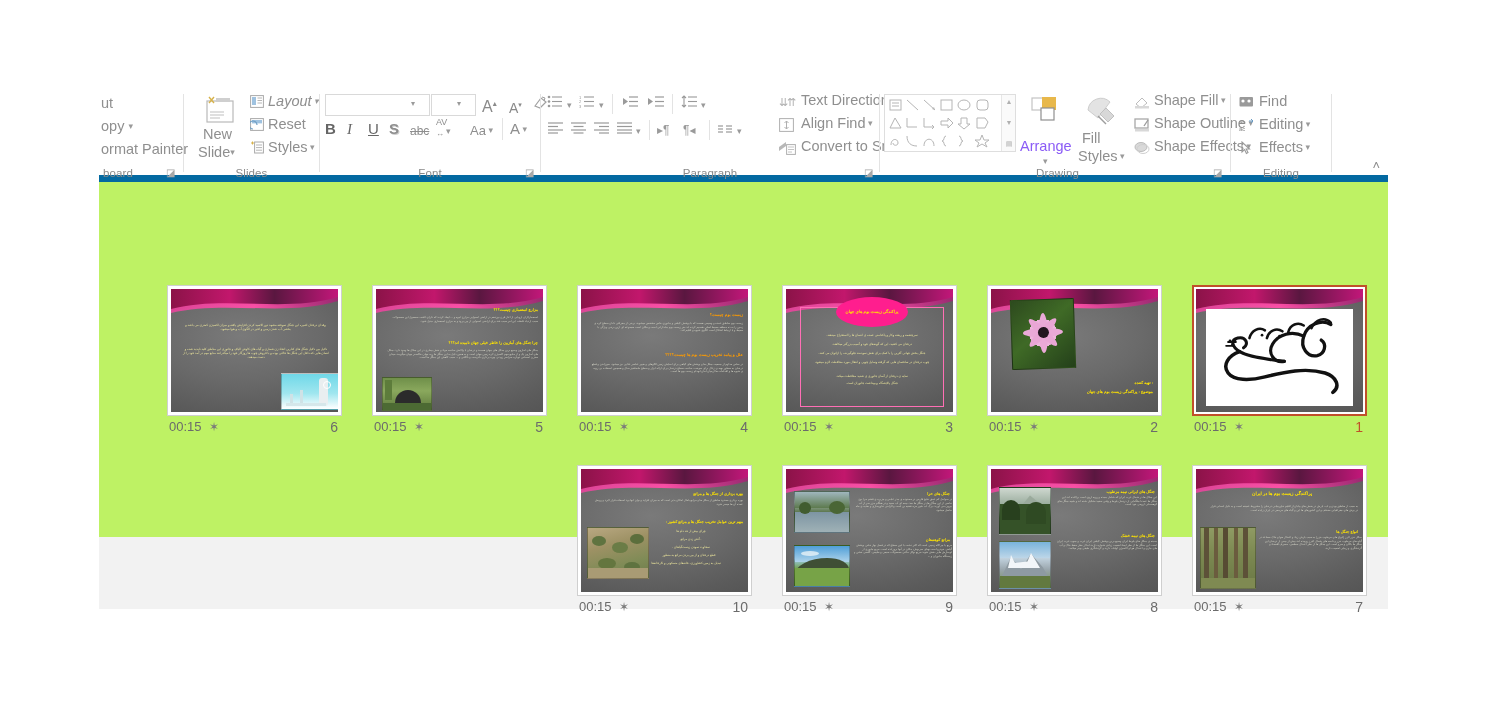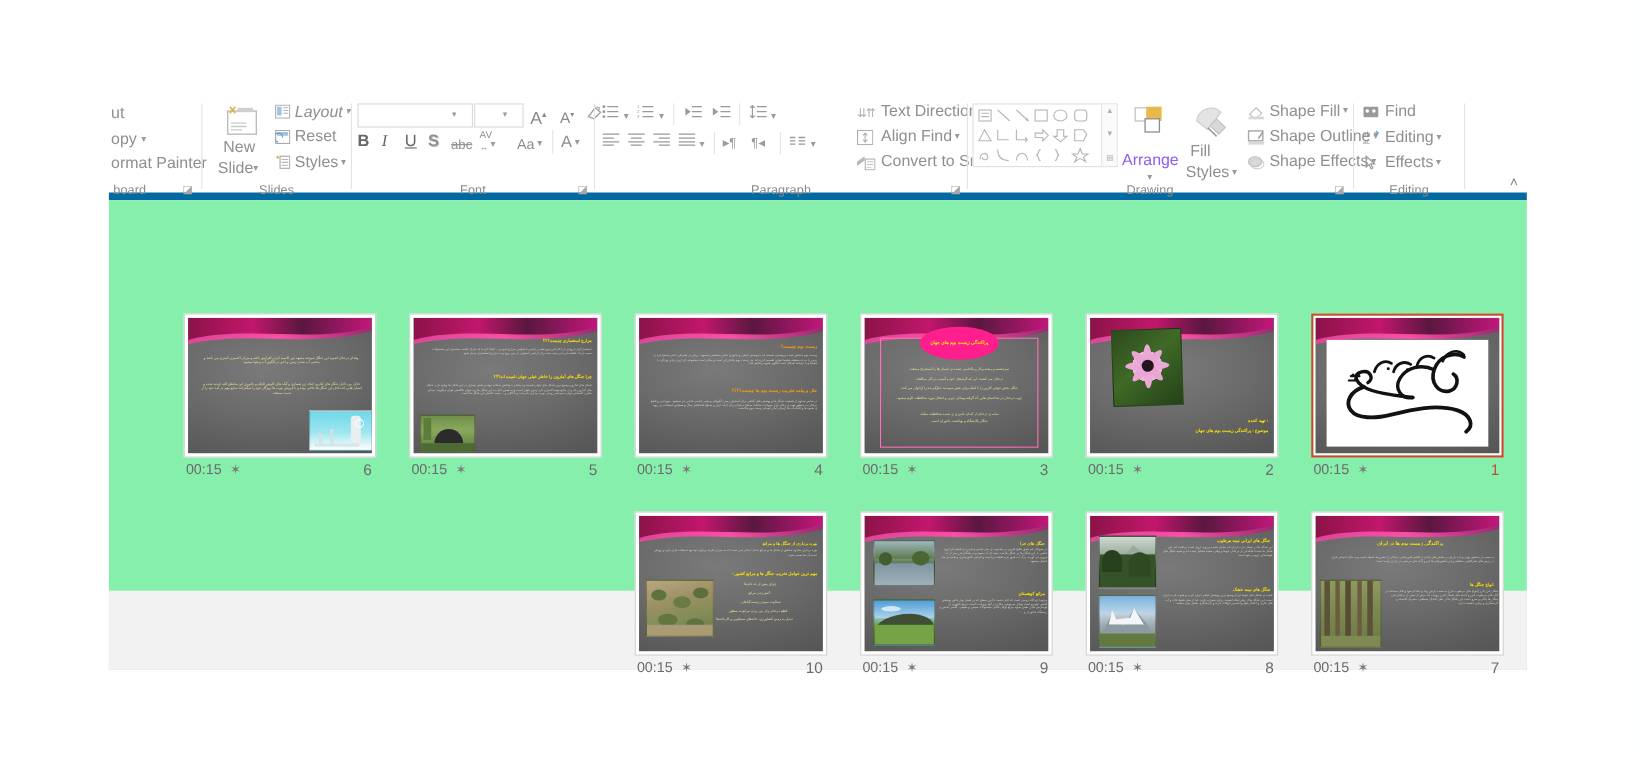--- a/index.html
+++ b/index.html
@@ -99,21 +99,21 @@
   .ssbtn {
     position: absolute; left: 2px; width: 10px; height: 8px;
     color: #b0b0b0; font-size: 7px; text-align: center; line-height: 8px;
   }
 
   
   #sorter-area {
     position: absolute;
     left: 0; top: 94px;
     width: 1289px; height: 427px;
-    background: #86efac;
+    background: #bef264;
   }
   #sorter-lower-band {
     position: absolute;
     left: 0; top: 355px; width: 1289px; height: 72px;
     background: #f2f2f2;
   }
 
   
   .slide-cell {
     position: absolute;
@@ -573,21 +573,21 @@
         <span class="ic" style="left:0; top:1px;">
           <svg width="16" height="14" viewBox="0 0 16 14">
               <ellipse cx="7" cy="6" rx="6" ry="4.5" fill="#d9d9d9" stroke="#bcbcbc"></ellipse>
               <ellipse cx="9" cy="8" rx="6" ry="4.5" fill="none" stroke="#cfcfcf"></ellipse>
             </svg>
         </span>
         <span class="rtxt" style="left:20px; top:-2px;">
           <span>Shape Effects</span><span class="caret"> ▾</span>
         </span>
       </div>
-      <div class="rgroup-label" style="text-align:right; left:144px; width:auto;">Drawing</div>
+      <div class="rgroup-label" style="text-align:right; left:156px; width:auto;">Drawing</div>
       <div class="dlg-launcher" style="right:6px;">◪</div>
     </div>
     <div class="rgroup-sep" style="left:1131px;"></div>
 
     <div class="rgroup" style="left:1132px; width:100px;">
       <div style="position:absolute; left:8px; top:6px;">
         <span class="ic" style="left:0; top:2px;">
           <svg width="15" height="12" viewBox="0 0 15 12">
               <rect x="0.5" y="1" width="13.5" height="9.5" rx="1" fill="#9a9a9a"></rect>
               <circle cx="4" cy="5" r="1.6" fill="#fff"></circle>

